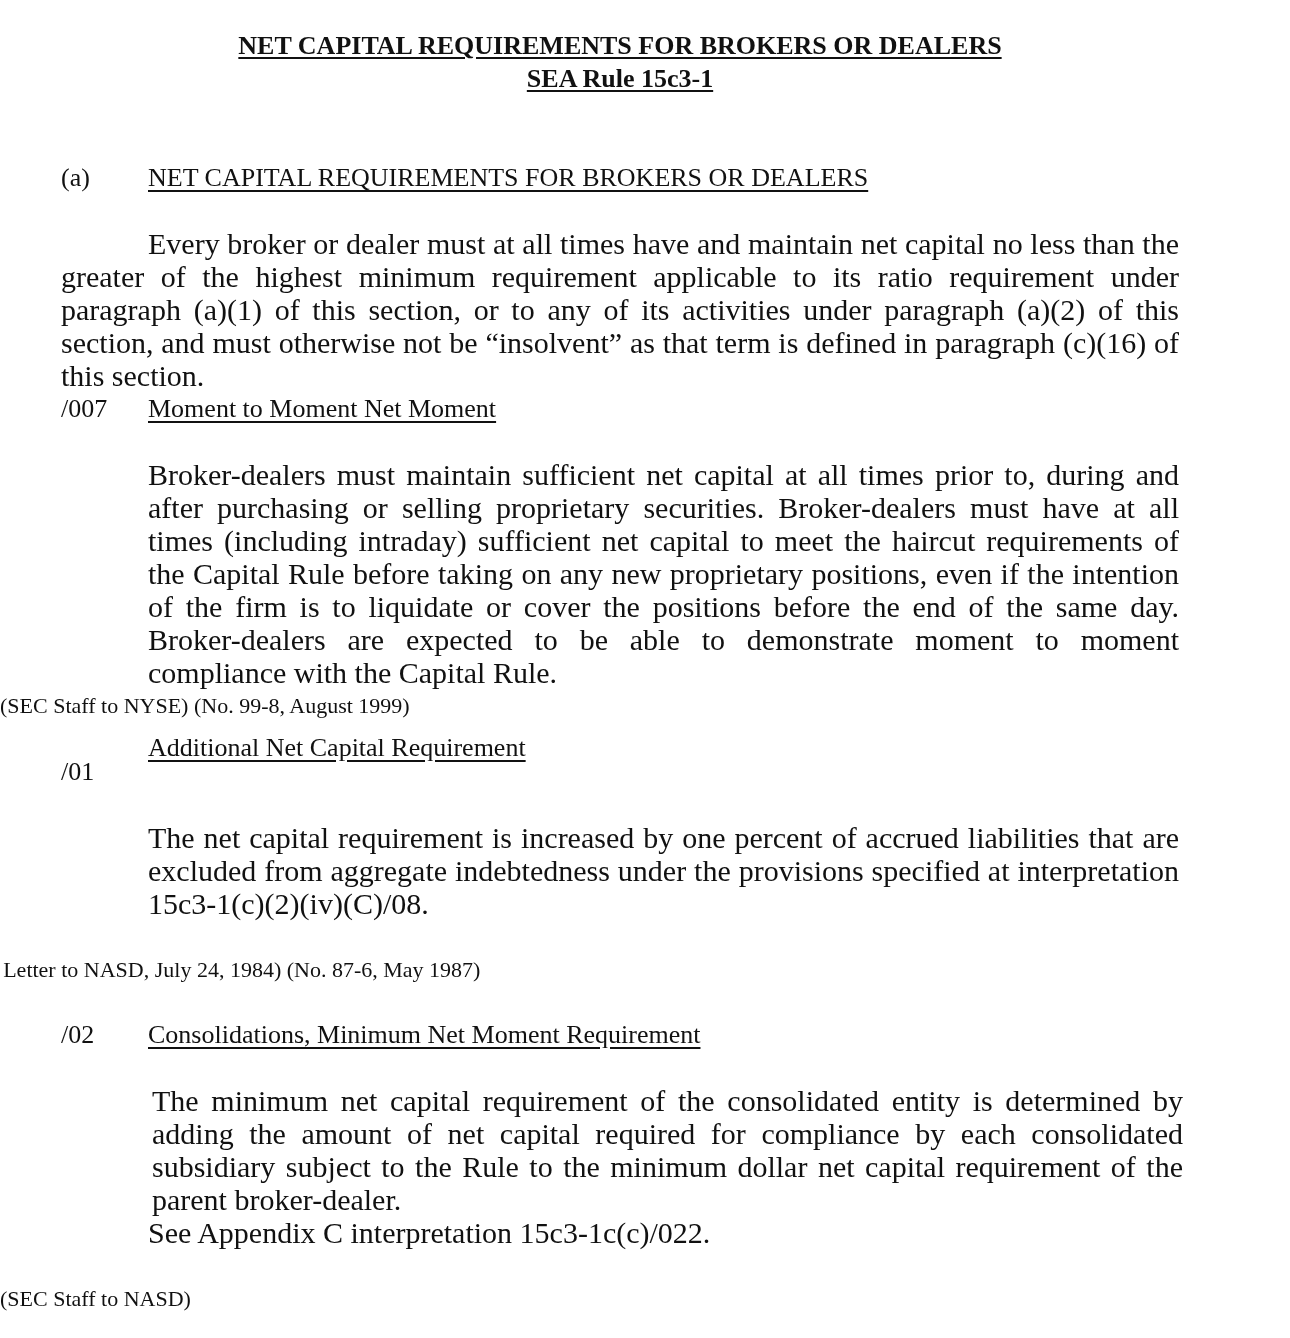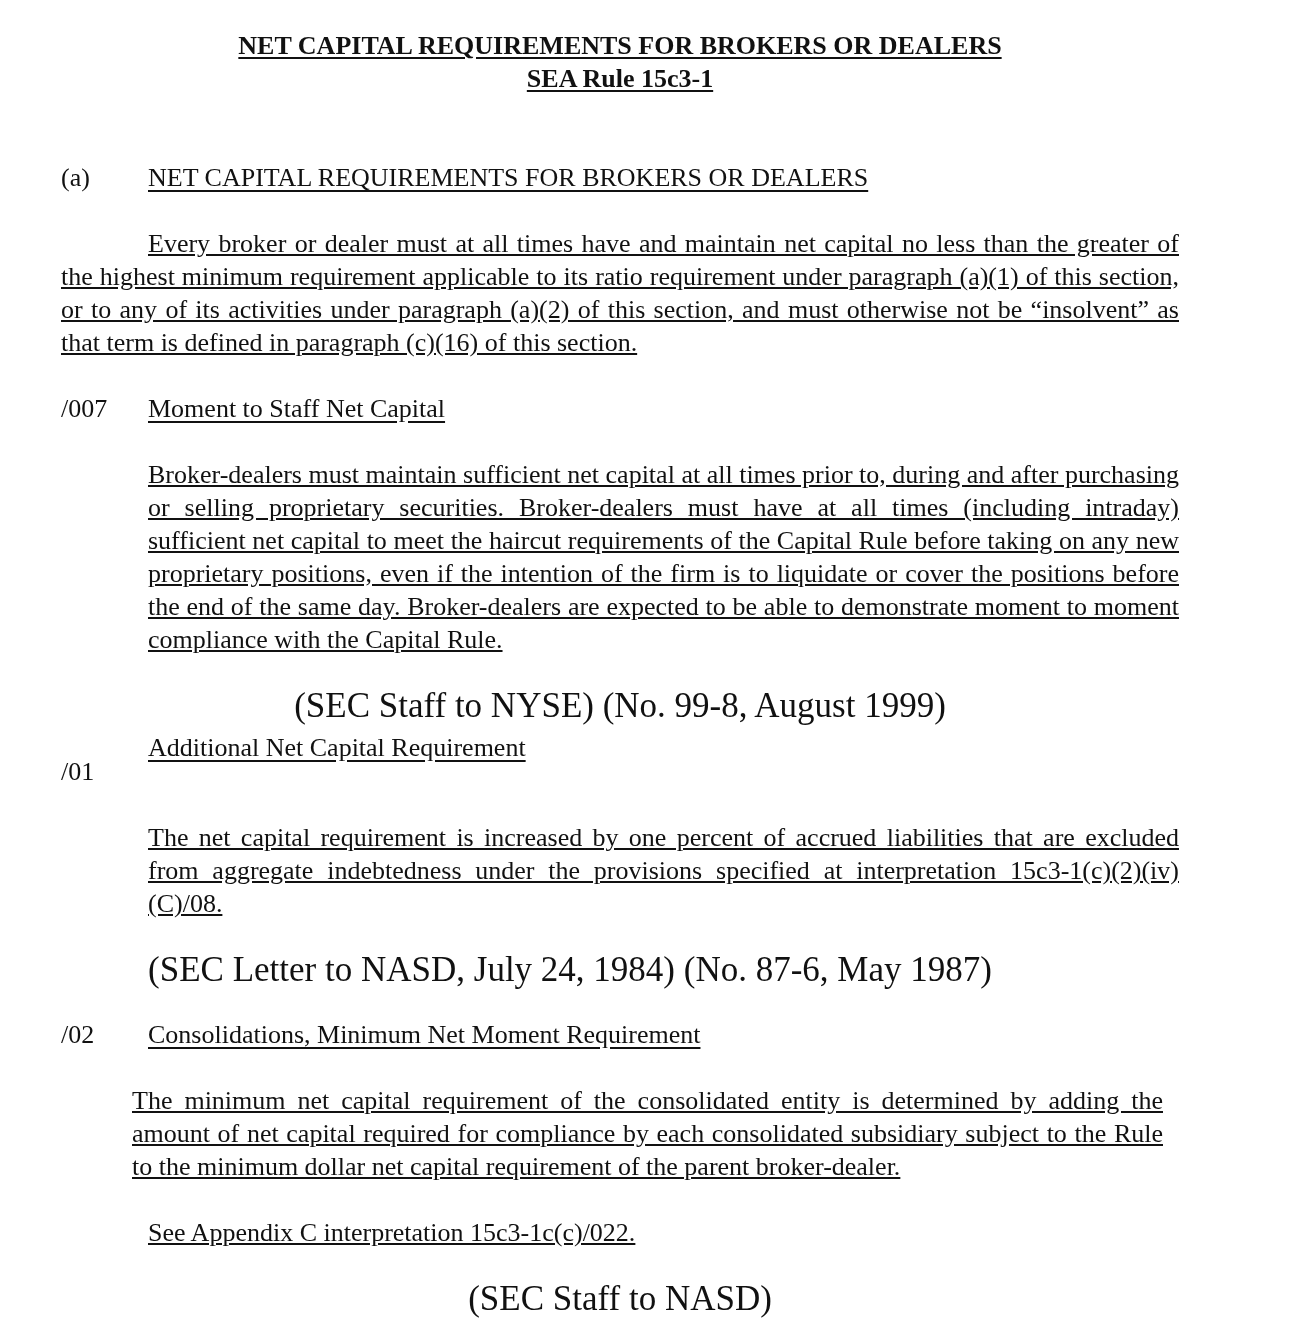--- a/index.html
+++ b/index.html
@@ -9,41 +9,41 @@
     color: #111111; font-size: 26px;
   }
   .title {
     position: absolute; left: 0; width: 1240px; text-align: center;
     font-weight: bold; font-size: 26px; text-decoration: underline;
     text-underline-offset: 3px; line-height: 32px;
   }
   .sec-num { position: absolute; left: 61px; font-size: 26px; line-height: 33px; }
   .sec-head { position: absolute; left: 148px; font-size: 26px; line-height: 33px;
     text-decoration: underline; text-underline-offset: 4px; }
-  .para { position: absolute; font-size: 26px; line-height: 33px; text-align: justify;
-    text-align-last: left; text-decoration: underline; }
-  .cite { position: absolute; left: 0; width: 1240px; text-align: center; font-size: 35px; line-height: 33px; }
+  .para { position: absolute; font-size: 30px; line-height: 33px; text-align: justify;
+    text-align-last: left; }
+  .cite { position: absolute; left: 0; width: 1240px; font-size: 22px; line-height: 33px; }
 </style>
 </head>
 <body>
 
 <div class="title" style="top:30px;">NET CAPITAL REQUIREMENTS FOR BROKERS OR DEALERS</div>
 <div class="title" style="top:63px;">SEA Rule 15c3-1</div>
 
 <div class="sec-num" style="top:161px;">(a)</div>
 <div class="sec-head" style="top:161px;">NET CAPITAL REQUIREMENTS FOR BROKERS OR DEALERS</div>
 <div class="para" style="top:227px; left:61px; width:1118px; text-indent:87px;">Every broker or dealer must at all times have and maintain net capital no less than the greater of the highest minimum requirement applicable to its ratio requirement under paragraph (a)(1) of this section, or to any of its activities under paragraph (a)(2) of this section, and must otherwise not be “insolvent” as that term is defined in paragraph (c)(16) of this section.</div>
 
 <div class="sec-num" style="top:392px;">/007</div>
-<div class="sec-head" style="top:392px;">Moment to Staff Net Capital</div>
+<div class="sec-head" style="top:392px;">Moment to Moment Net Moment</div>
 <div class="para" style="top:458px; left:148px; width:1031px;">Broker-dealers must maintain sufficient net capital at all times prior to, during and after purchasing or selling proprietary securities.  Broker-dealers must have at all times (including intraday) sufficient net capital to meet the haircut requirements of the Capital Rule before taking on any new proprietary positions, even if the intention of the firm is to liquidate or cover the positions before the end of the same day.  Broker-dealers are expected to be able to demonstrate moment to moment compliance with the Capital Rule.</div>
 <div class="cite" style="top:689px;">(SEC Staff to NYSE) (No. 99-8, August 1999)</div>
 
 <div class="sec-num" style="top:755px;">/01</div>
 <div class="sec-head" style="top:731px;">Additional Net Capital Requirement</div>
 <div class="para" style="top:821px; left:148px; width:1031px;">The net capital requirement is increased by one percent of accrued liabilities that are excluded from aggregate indebtedness under the provisions specified at interpretation 15c3-1(c)(2)(iv)(C)/08.</div>
 <div class="cite" style="top:953px; left:-50px;">(SEC Letter to NASD, July 24, 1984) (No. 87-6, May 1987)</div>
 
 <div class="sec-num" style="top:1018px;">/02</div>
 <div class="sec-head" style="top:1018px;">Consolidations, Minimum Net Moment Requirement</div>
-<div class="para" style="top:1084px; left:132px; width:1031px;">The minimum net capital requirement of the consolidated entity is determined by adding the amount of net capital required for compliance by each consolidated subsidiary subject to the Rule to the minimum dollar net capital requirement of the parent broker-dealer.</div>
+<div class="para" style="top:1084px; left:152px; width:1031px;">The minimum net capital requirement of the consolidated entity is determined by adding the amount of net capital required for compliance by each consolidated subsidiary subject to the Rule to the minimum dollar net capital requirement of the parent broker-dealer.</div>
 <div class="para" style="top:1216px; left:148px; width:1031px;">See Appendix C interpretation 15c3-1c(c)/022.</div>
 <div class="cite" style="top:1282px;">(SEC Staff to NASD)</div>
 
 </body></html>

